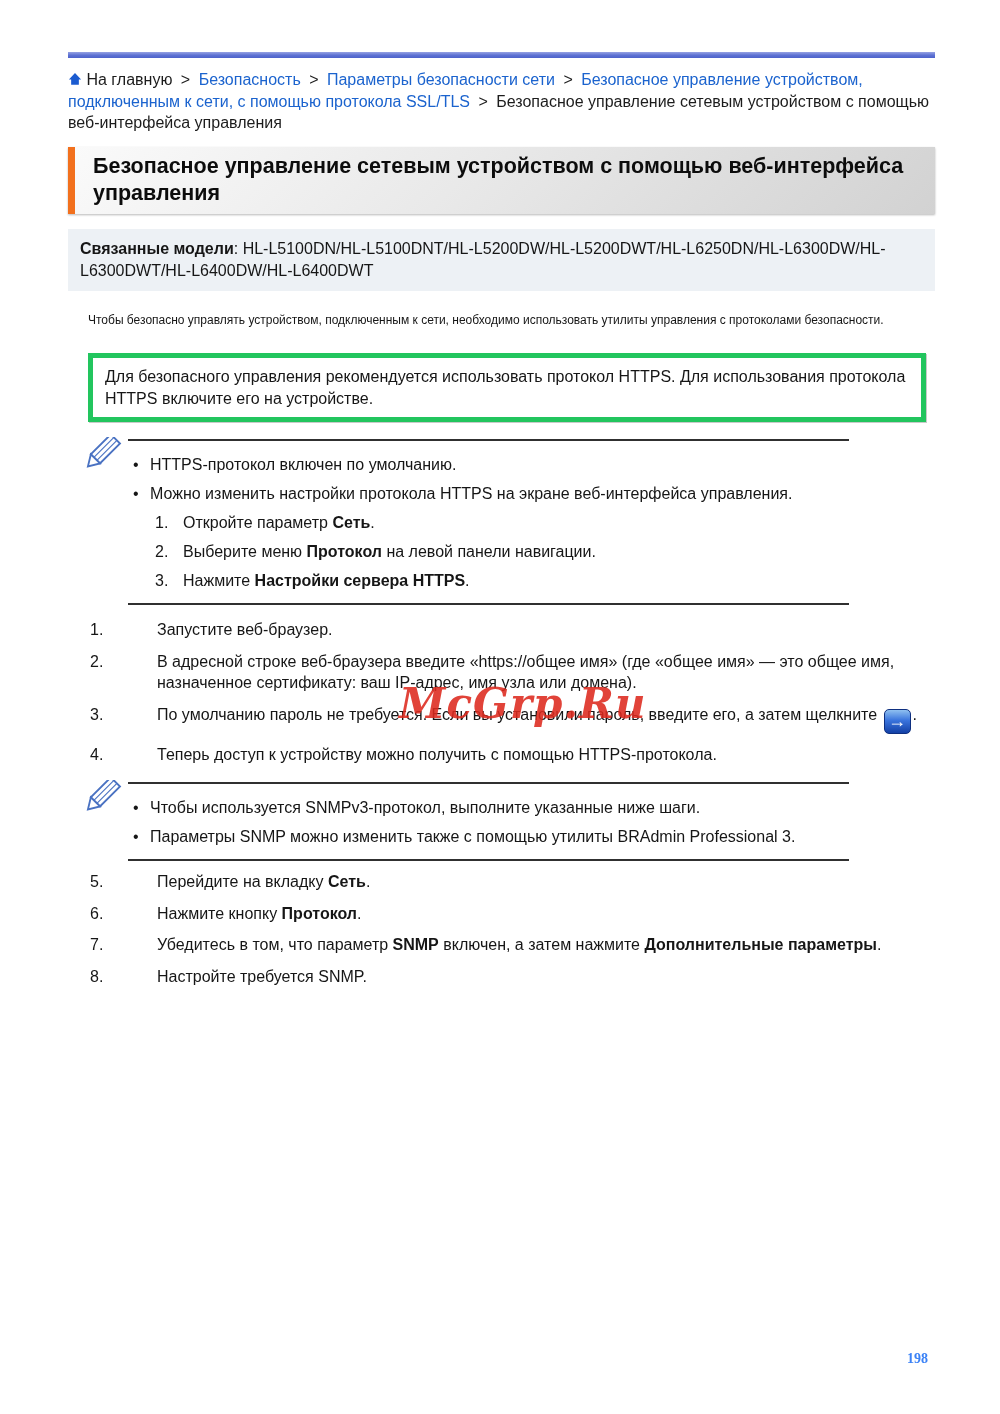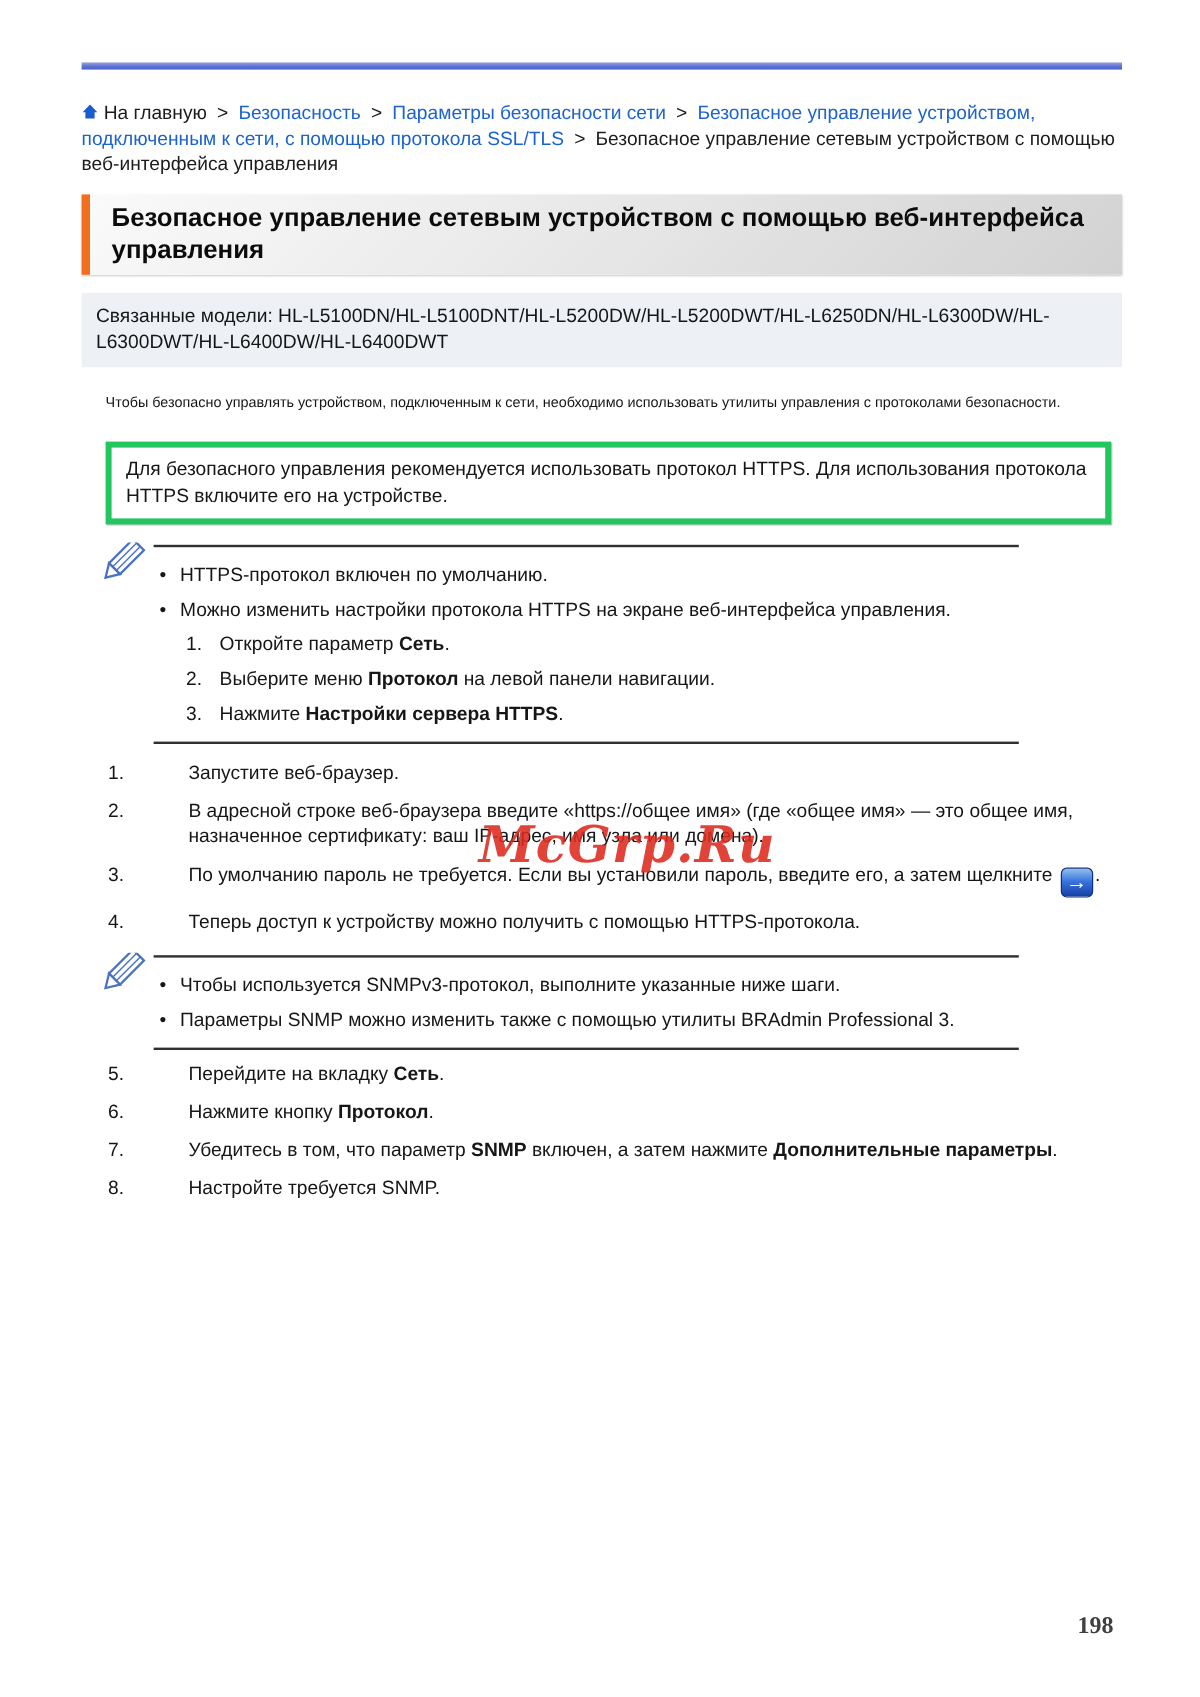--- a/index.html
+++ b/index.html
@@ -17,21 +17,21 @@
     position: absolute;
     left: 68px;
     top: 52px;
     width: 867px;
   }
   .top-rule {
     height: 6px;
     background: linear-gradient(180deg, #96a2e3 0%, #5d71d3 55%, #4d62cb 100%);
   }
   .breadcrumb {
-    margin-top: 26px;
+    margin-top: 11px;
     font-size: 16px;
     line-height: 21.5px;
     color: #1c1c1c;
   }
   .breadcrumb .sep { color: #1c1c1c; padding: 0 4px; }
   .bc-link { color: #1b63ce; text-decoration: none; cursor: pointer; }
   .home-icon svg { vertical-align: -1px; }
   .title-banner {
     margin-top: 13px;
     background: linear-gradient(135deg, #fafafa 0%, #e9e9e9 45%, #d2d2d2 100%);
@@ -43,21 +43,21 @@
     line-height: 27px;
     color: #0c0c0c;
   }
   .related-box {
     margin-top: 15px;
     background: #edf1f5;
     padding: 9px 12px;
     font-size: 16px;
     line-height: 22px;
   }
-  .related-box b { font-weight: 400; }
+  .related-box b { font-weight: 700; }
   .intro {
     margin: 19px 0 0 20px;
     font-size: 12px;
     line-height: 21.5px;
   }
   .important-box {
     margin: 22px 0 0 20px;
     width: 838px;
     border: 5px solid #22c55e;
     box-shadow: 1px 1px 0 #c9c9c9;
@@ -116,22 +116,22 @@
     opacity: 0.88;
     pointer-events: none;
     white-space: nowrap;
   }
   .page-number {
     position: absolute;
     right: 72px;
     bottom: 47px;
     font-family: "Liberation Serif", serif;
     font-weight: 700;
-    font-size: 20px;
-    color: #404040;
+    font-size: 14px;
+    color: #3b82f6;
   }
 </style>
 </head>
 <body>
 
 <div class="page">
   <div class="content">
 
     <div class="top-rule"></div>
 

